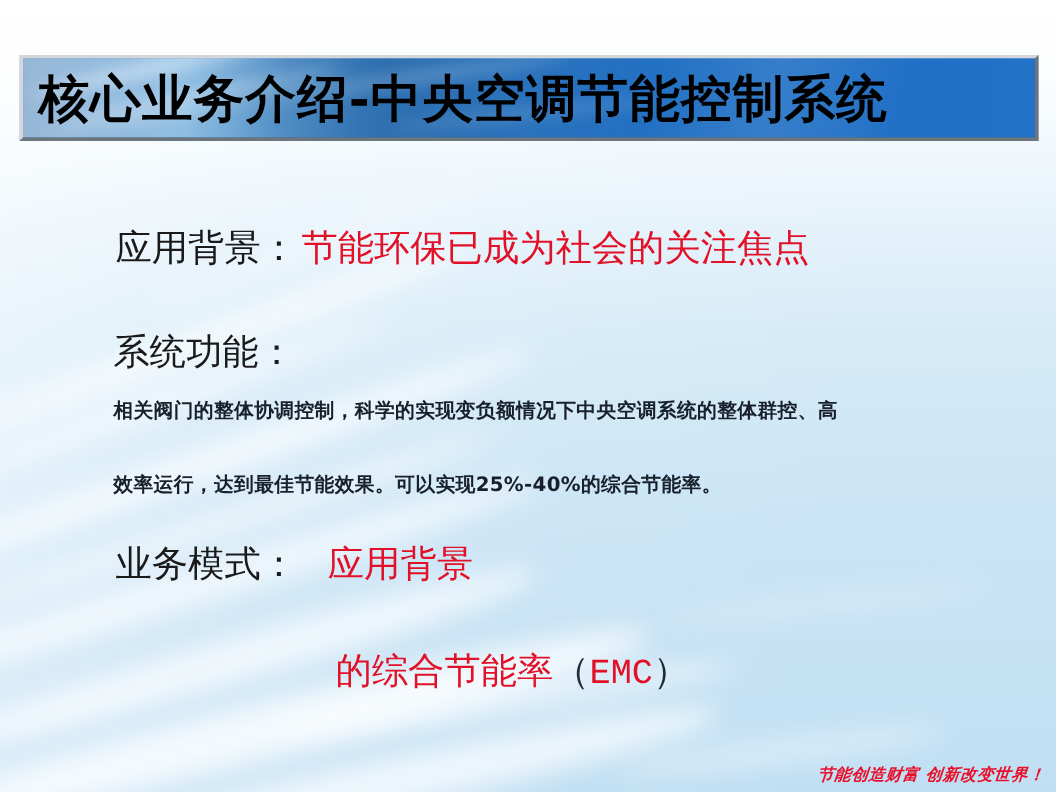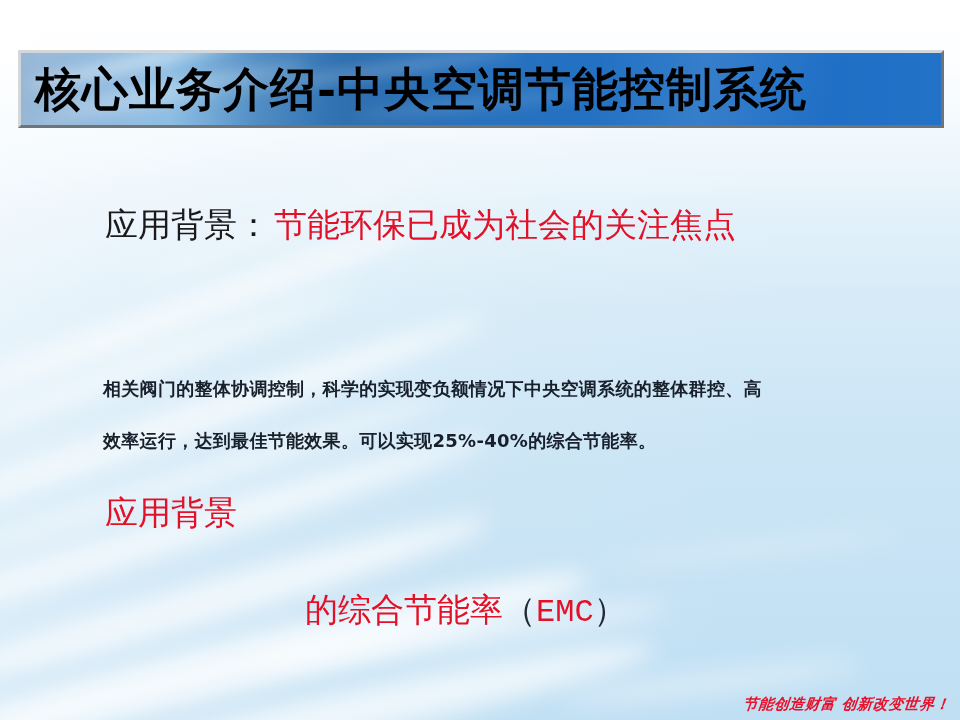--- a/index.html
+++ b/index.html
@@ -165,21 +165,21 @@
     color: #18202c;
     letter-spacing: .3px;
   }
 
   #row-background { left: 105px; top: 208px; }
   #row-background .label-big { margin-right: 4px; }
 
   #row-function  { left: 103px; top: 303px; }
   #row-function .label-big { margin-right: 12px; }
 
-  #row-function-l2 { left: 103px; top: 380px; }
+  #row-function-l2 { left: 103px; top: 365px; }
   #row-function-l3 { left: 103px; top: 432px; }
 
   #row-model { left: 105px; top: 496px; }
   #row-model .label-big { margin-right: 28px; }
 
   #row-model-emc { left: 305px; top: 588px; }
   .paren {
     font-family: "DejaVu Serif", "Liberation Serif", serif;
     font-size: 33px;
     color: #222a33;
@@ -238,31 +238,33 @@
   </div>
 
   <div class="content">
 
     <div class="row" id="row-background">
       <span class="label-big">应用背景：</span>
       <span class="value-red-big">节能环保已成为社会的关注焦点</span>
     </div>
 
     <div class="row" id="row-function">
+      <span class="label-big">系统功能：</span>
     </div>
 
     <div class="row" id="row-function-l2">
       <span class="body-text">相关阀门的整体协调控制，科学的实现变负额情况下中央空调系统的整体群控、高</span>
     </div>
 
     <div class="row" id="row-function-l3">
       <span class="body-text">效率运行，达到最佳节能效果。可以实现25%-40%的综合节能率。</span>
     </div>
 
     <div class="row" id="row-model">
+      <span class="label-big">业务模式：</span>
       <span class="value-red-big">应用背景</span>
     </div>
 
     <div class="row" id="row-model-emc">
       <span class="value-red-big">的综合节能率</span>
       <span class="paren">（</span>
       <span class="emc-text">EMC</span>
       <span class="paren">）</span>
     </div>
 

